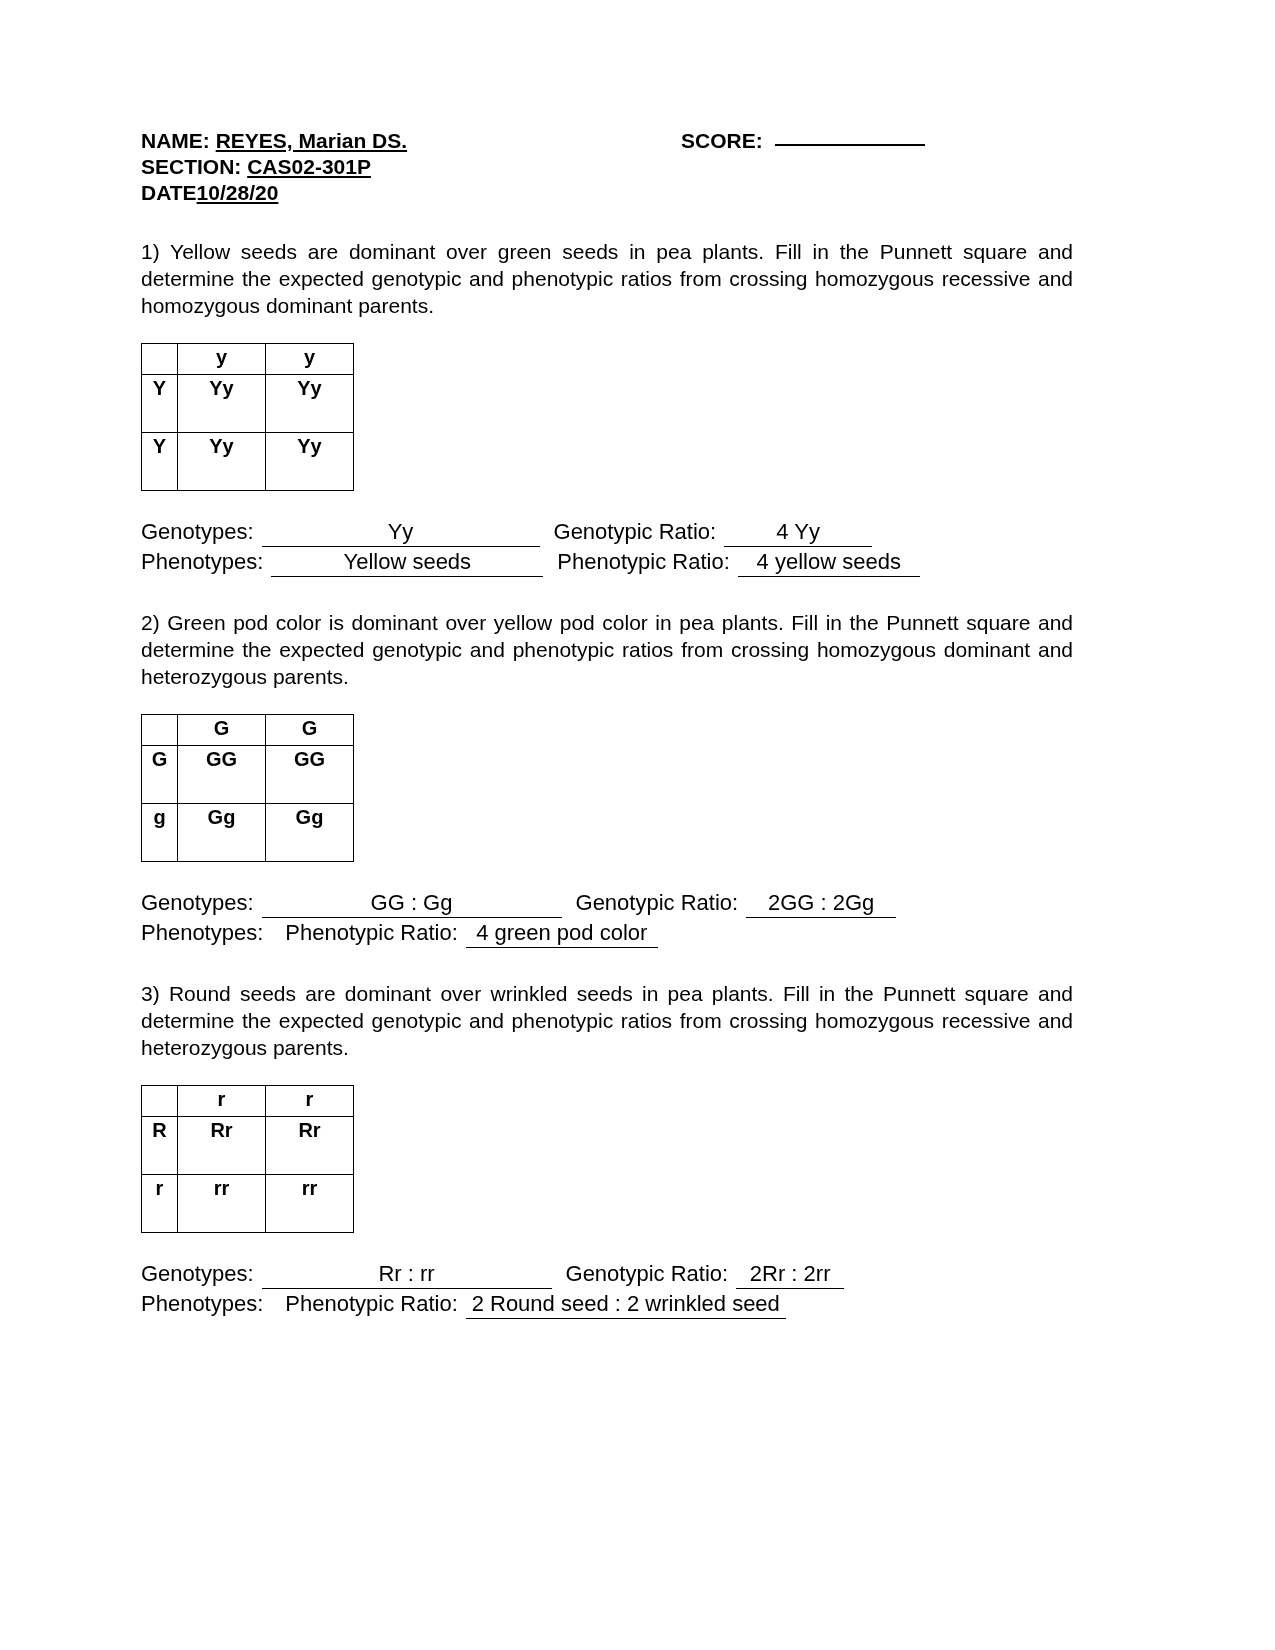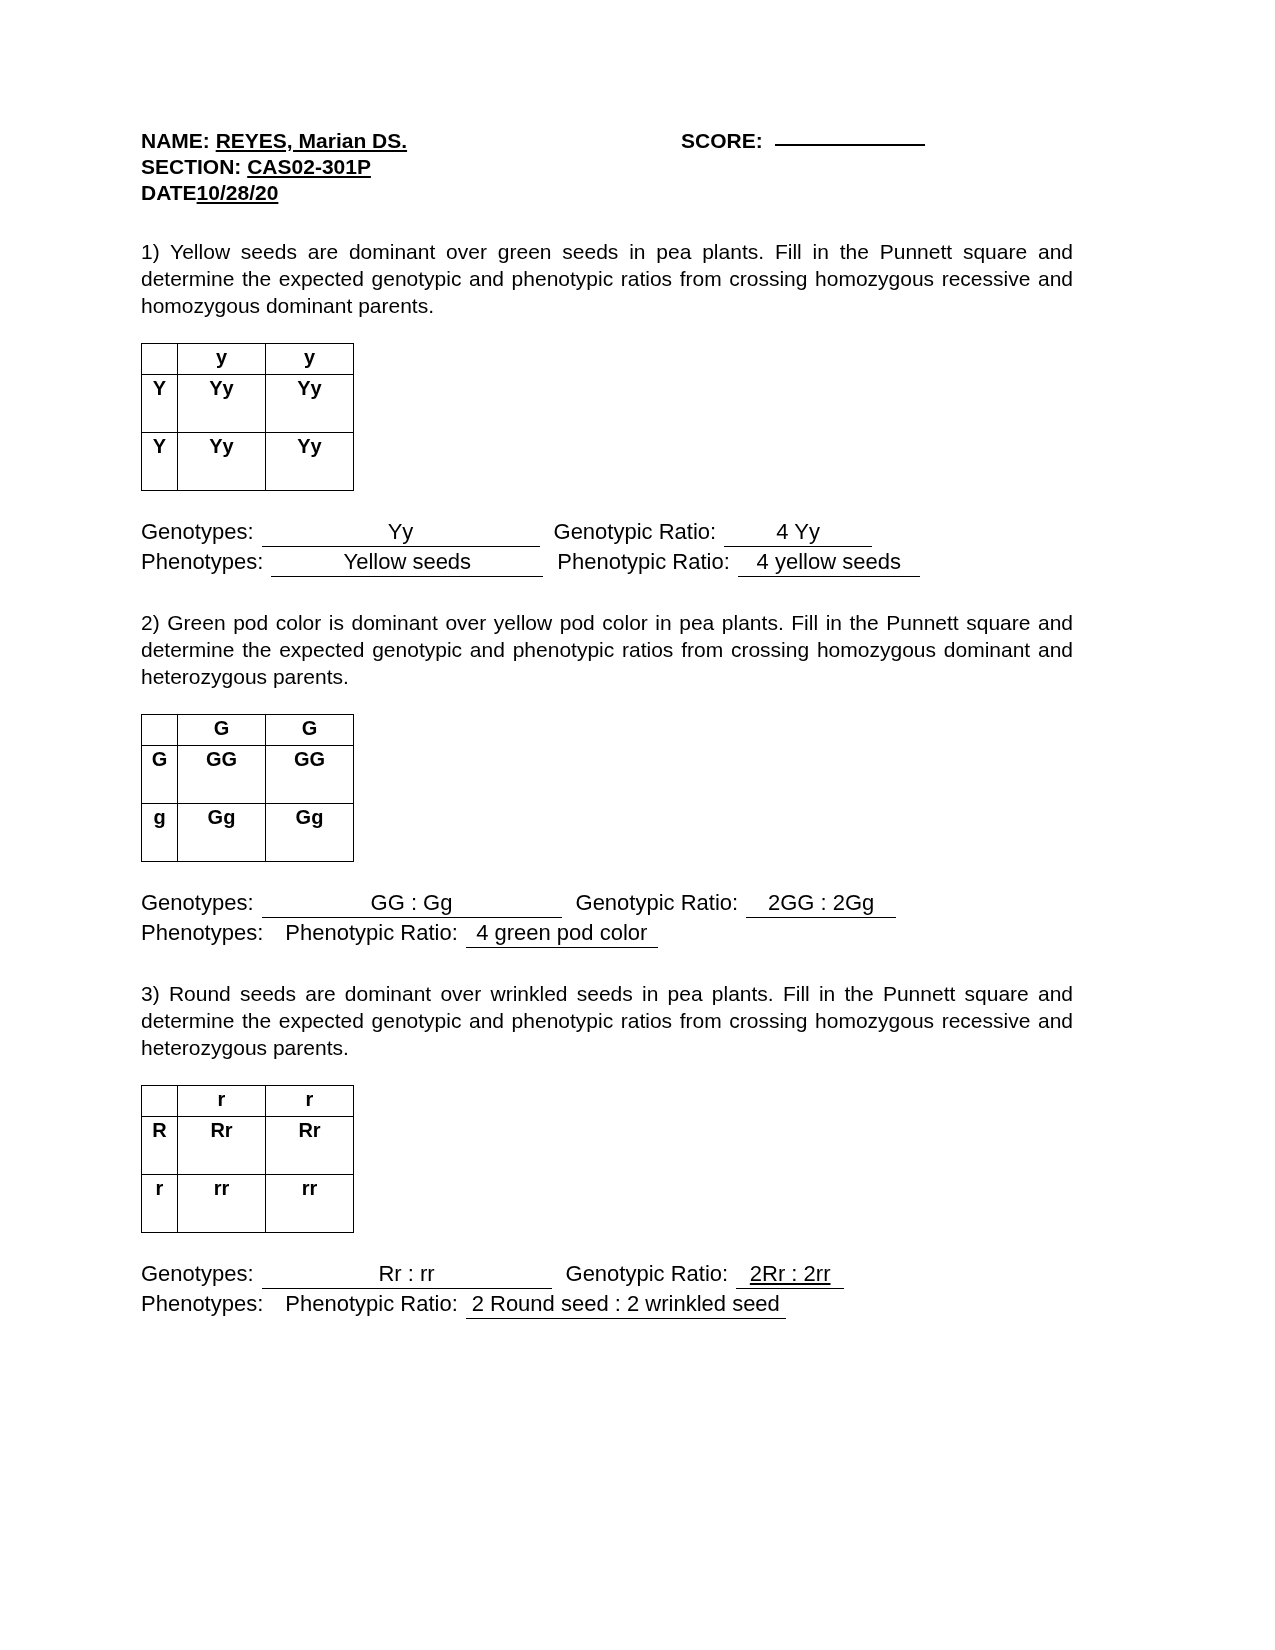--- a/index.html
+++ b/index.html
@@ -116,21 +116,21 @@
   .blk1 .fill-b { width: 148px; }
   .blk1 .fill-c { width: 272px; }
   .blk1 .fill-d { width: 182px; }
 
   .blk2 .fill-a { width: 300px; }
   .blk2 .fill-b { width: 150px; }
   .blk2 .fill-c { width: 292px; }
   .blk2 .fill-d { width: 192px; }
 
   .blk3 .fill-a { width: 290px; }
-  .blk3 .fill-b { width: 108px; text-decoration: underline; }
+  .blk3 .fill-b { width: 108px; }
   .blk3 .fill-c { width: 292px; }
   .blk3 .fill-d { width: 320px; }
 
   .ans-gapcol { flex: none; width: 14px; }
 </style>
 </head>
 <body>
 
 <div class="page">
   <div class="content">

